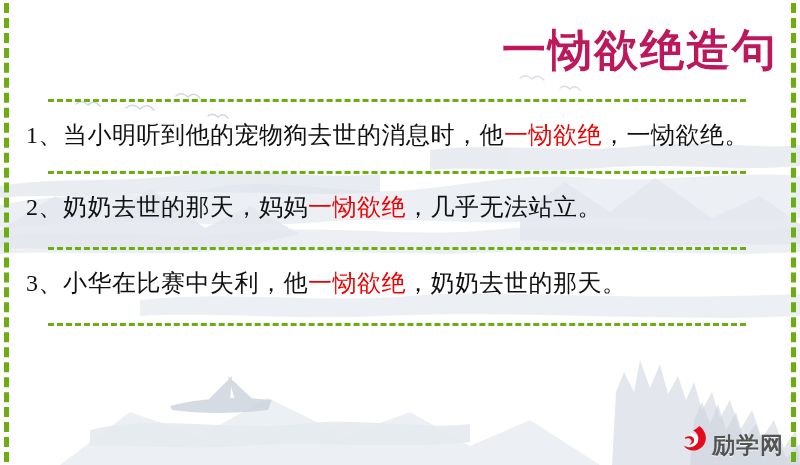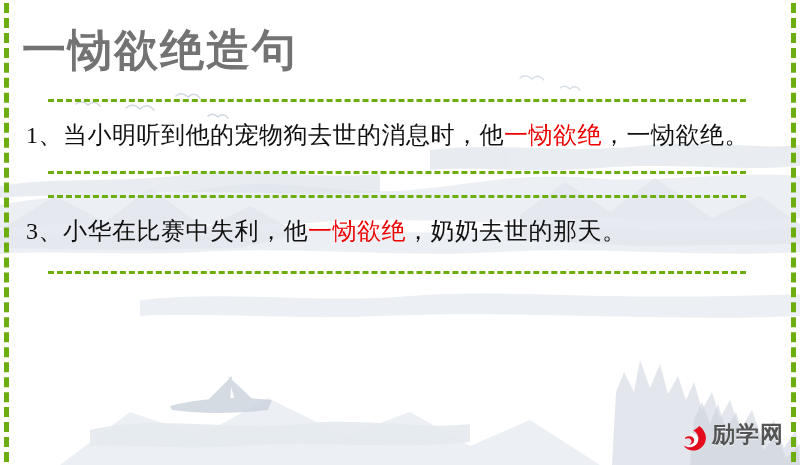--- a/index.html
+++ b/index.html
@@ -47,26 +47,26 @@
   .content {
     position: relative;
     z-index: 4;
     width: 800px;
     height: 465px;
     box-sizing: border-box;
     padding: 0 22px;
   }
 
   .title {
-    text-align: left;
+    text-align: right;
     font-family: "Liberation Serif", "DejaVu Serif", serif;
     font-weight: bold;
     font-size: 44px;
     line-height: 1;
-    color: #737373;
+    color: #be185d;
     letter-spacing: 2px;
     padding-top: 29px;
     padding-bottom: 0;
     white-space: nowrap;
   }
 
   .rule {
     height: 0;
     border-top: 3px dashed #6cae10;
     margin: 0 32px 0 26px;
@@ -89,21 +89,21 @@
     color: #ee0000;
     font-weight: normal;
   }
 
   
   .logo {
     position: absolute;
     right: 16px;
     bottom: 8px;
     display: flex;
-    align-items: flex-start;
+    align-items: flex-end;
     z-index: 6;
     opacity: 0.95;
     margin-top: 43px;
   }
   .logo-mark { width: 34px; height: 34px; display: block; }
   .logo-text {
     font-family: "Liberation Sans", "DejaVu Sans", sans-serif;
     font-weight: bold;
     font-size: 23px;
     color: #4d4d4d;
@@ -175,20 +175,23 @@
     <div class="title">一恸欲绝造句</div>
 
     <div class="rule r1"></div>
 
     <div class="sentence">
       <span>1、</span><span>当小明听到他的宠物狗去世的消息时，他</span><span class="kw">一恸欲绝</span><span>，一恸欲绝。</span>
     </div>
 
     <div class="rule r2"></div>
 
+    <div class="sentence">
+      <span>2、</span><span>奶奶去世的那天，妈妈</span><span class="kw">一恸欲绝</span><span>，几乎无法站立。</span>
+    </div>
 
     <div class="rule r3"></div>
 
     <div class="sentence">
       <span>3、</span><span>小华在比赛中失利，他</span><span class="kw">一恸欲绝</span><span>，奶奶去世的那天。</span>
     </div>
 
     <div class="rule r4"></div>
 
   </div>

